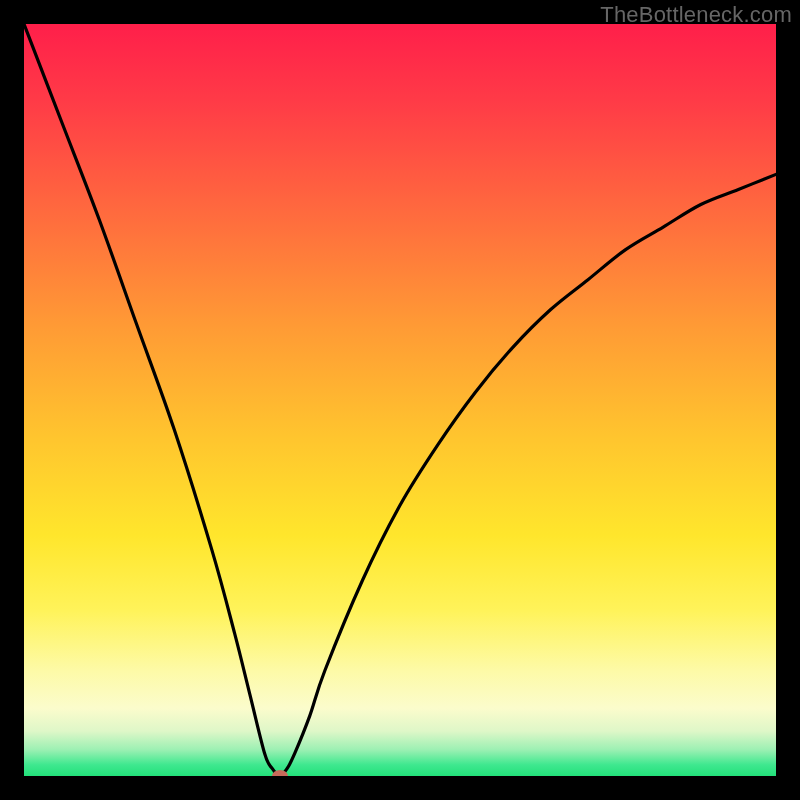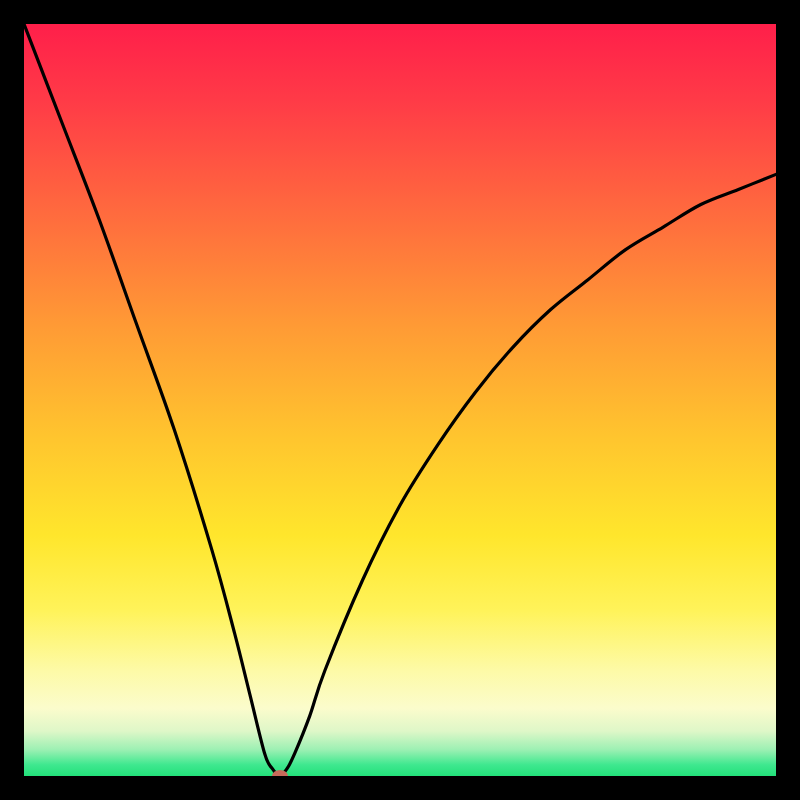--- a/index.html
+++ b/index.html
@@ -70,20 +70,21 @@
     border-radius: 50%;
     background: #c76a5a;
     transform: translate(-50%, -50%);
     z-index: 2;
   }
 </style>
 </head>
 <body>
 
 <div class="frame">
+  <div class="watermark">TheBottleneck.com</div>
 
   <div class="plot-area">
     <div class="gradient"></div>
 
     <svg class="curve" viewBox="0 0 752 752" preserveAspectRatio="none">
       <path id="curve-path" d="M 0 0 C 6.266666666666667 16.293333333333333, 25.06666666666667 65.17333333333332, 37.6 97.75999999999999 C 50.13333333333333 130.34666666666666, 62.66666666666667 161.67999999999998, 75.2 195.51999999999998 C 87.73333333333333 229.35999999999999, 100.26666666666667 265.7066666666667, 112.8 300.8 C 125.33333333333333 335.8933333333333, 137.86666666666667 368.48, 150.4 406.08 C 162.93333333333334 443.67999999999995, 177.97333333333333 492.55999999999995, 188 526.4 C 198.02666666666667 560.24, 204.29333333333335 585.3066666666666, 210.56000000000003 609.12 C 216.8266666666667 632.9333333333334, 220.58666666666667 649.2266666666667, 225.6 669.28 C 230.61333333333332 689.3333333333333, 236.88 716.9066666666668, 240.64000000000001 729.44 C 244.40000000000003 741.9733333333334, 245.65333333333336 740.72, 248.16000000000003 744.48 C 250.66666666666669 748.24, 253.17333333333335 752, 255.68 752 C 258.18666666666667 752, 260.6933333333333 748.24, 263.2 744.48 C 265.70666666666665 740.72, 266.96 738.2133333333334, 270.71999999999997 729.44 C 274.47999999999996 720.6666666666667, 280.74666666666667 705.6266666666667, 285.76 691.84 C 290.7733333333333 678.0533333333334, 292.02666666666664 669.28, 300.8 646.72 C 309.5733333333334 624.1600000000001, 325.8666666666667 584.0533333333334, 338.40000000000003 556.48 C 350.9333333333334 528.9066666666666, 363.4666666666667 503.84000000000003, 376 481.28000000000003 C 388.5333333333333 458.72, 401.0666666666667 439.92, 413.6 421.12 C 426.1333333333333 402.32, 438.66666666666663 384.77333333333337, 451.2 368.48 C 463.73333333333335 352.18666666666667, 476.26666666666665 337.1466666666667, 488.8 323.36 C 501.33333333333337 309.5733333333333, 513.8666666666667 297.04, 526.4 285.76 C 538.9333333333333 274.47999999999996, 551.4666666666667 265.7066666666666, 564 255.67999999999995 C 576.5333333333333 245.65333333333328, 589.0666666666667 234.37333333333336, 601.6 225.60000000000002 C 614.1333333333333 216.82666666666668, 626.6666666666666 210.55999999999997, 639.1999999999999 203.03999999999996 C 651.7333333333332 195.51999999999995, 664.2666666666668 186.7466666666667, 676.8000000000001 180.48000000000002 C 689.3333333333334 174.21333333333334, 701.8666666666667 170.4533333333333, 714.4 165.43999999999994 C 726.9333333333333 160.4266666666666, 745.7333333333333 152.90666666666664, 752 150.39999999999998" stroke="#000000" stroke-width="3.2" fill="none" stroke-linecap="round" stroke-linejoin="round"></path>
     </svg>
 
     <div id="min-dot" class="min-dot" style="left: 255.68px; top: 752px; background: rgb(199, 106, 90);"></div>
   </div>

